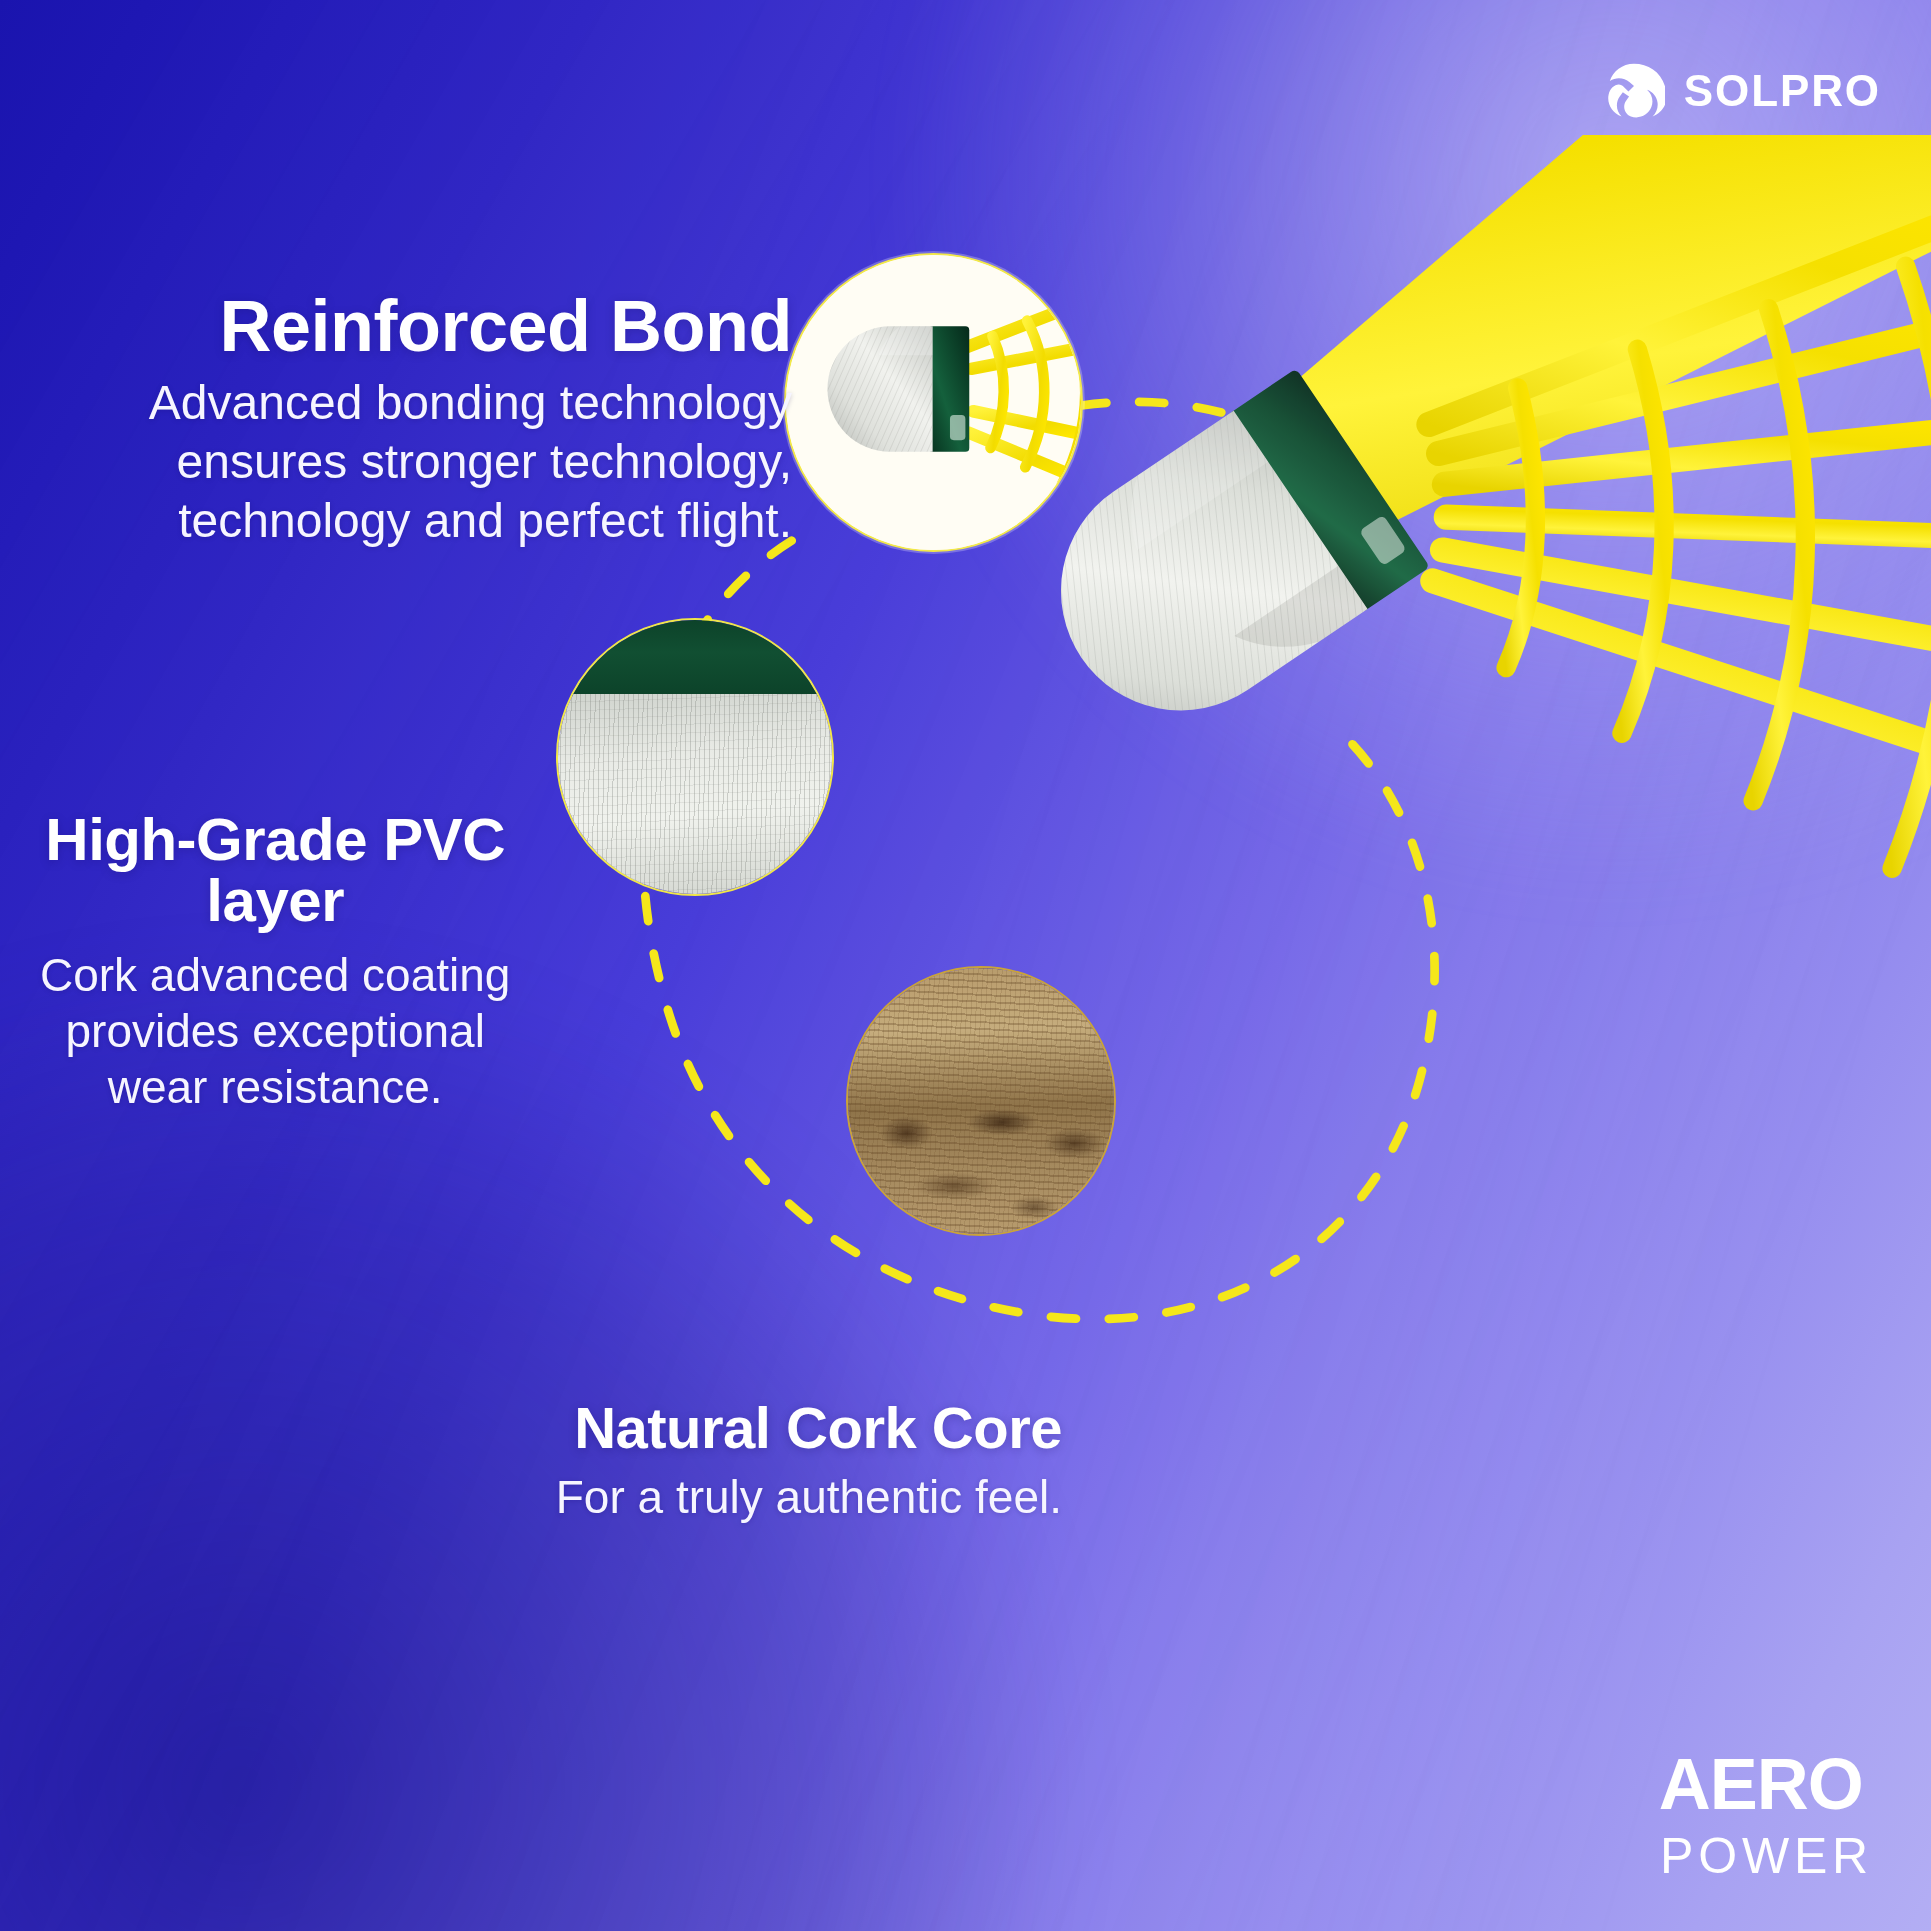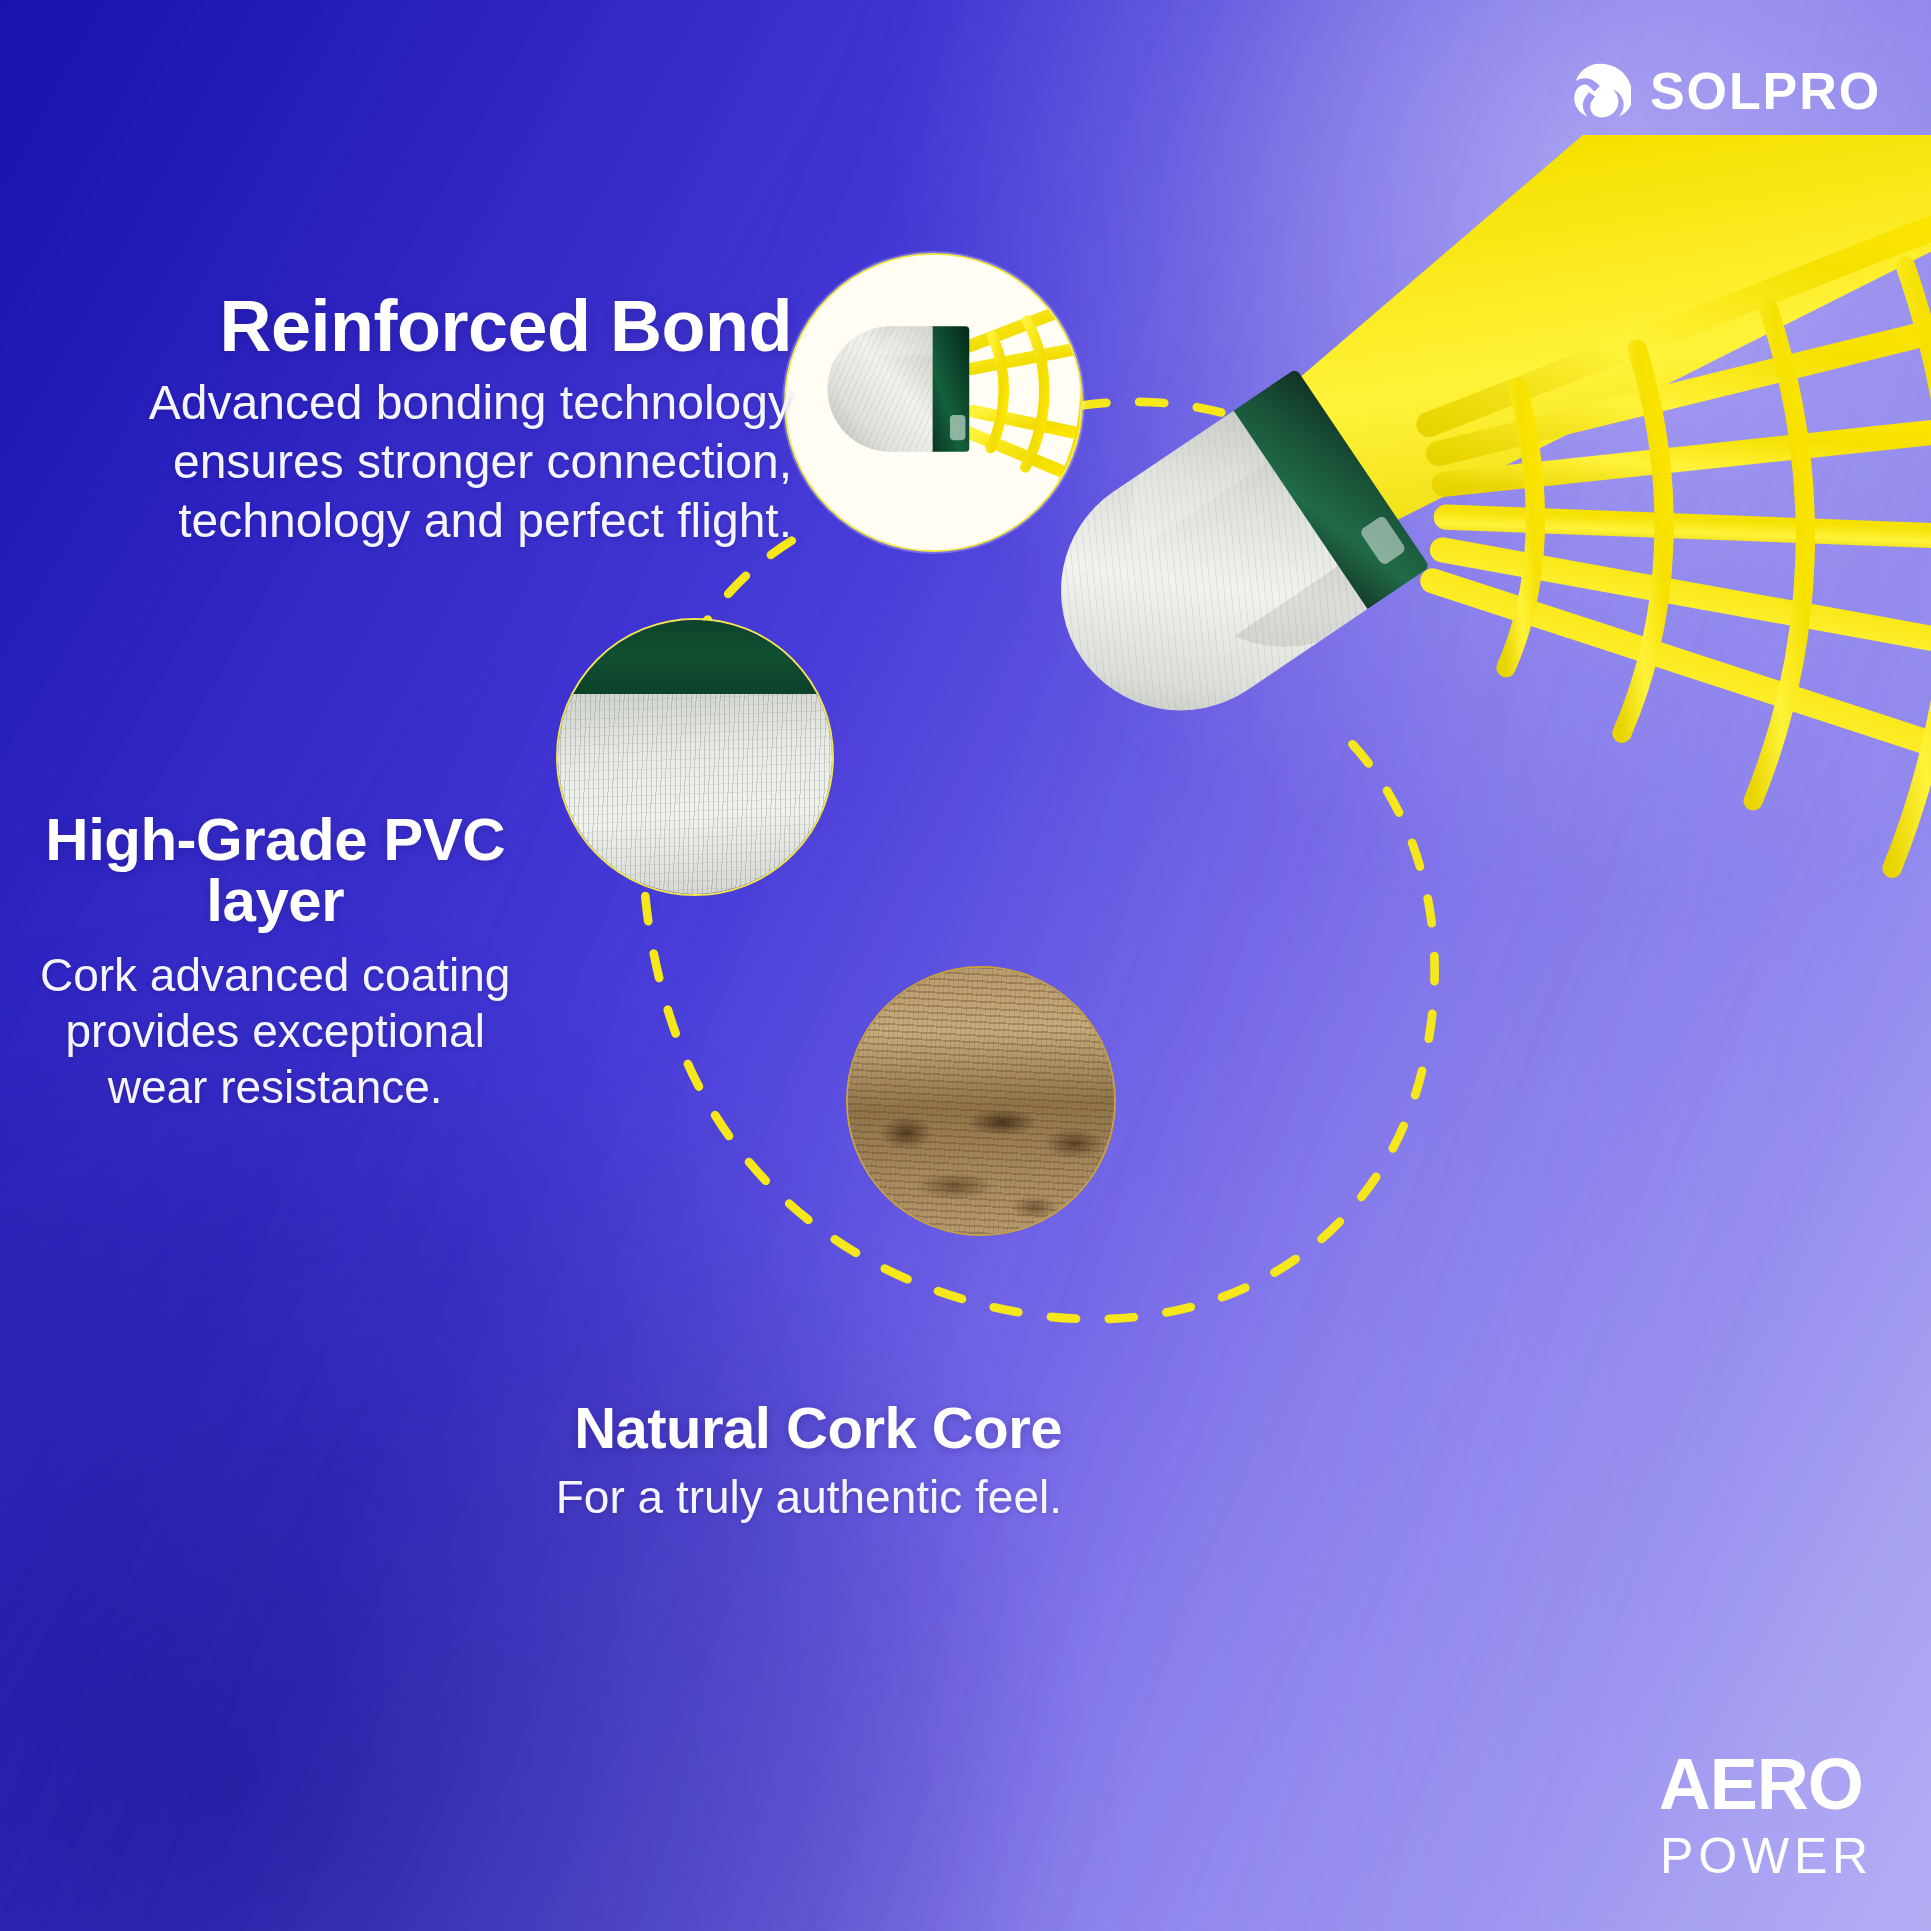--- a/index.html
+++ b/index.html
@@ -55,21 +55,21 @@
     filter:blur(39px);
   }
 
   
   #brand {
     position:absolute; top:60px; right:50px;
     display:flex; align-items:center; gap:19.3px;
   }
   #brand .mark { width:62px; height:62px; display:block; }
   #brand .wordmark {
-    color:#fff; font-size:52px; font-weight:700; letter-spacing:1.9px;
+    color:#fff; font-size:44px; font-weight:700; letter-spacing:1.9px;
     line-height:1; font-family:"Liberation Sans", sans-serif;
   }
 
   
   #ring { position:absolute; inset:0; width:1931px; height:1931px; }
 
   
   .callout { position:absolute; border-radius:50%; overflow:hidden; }
 
   #c-bond {
@@ -318,21 +318,21 @@
   </div>
 
   <div class="callout" id="c-cork">
     <div id="cork-art"></div>
   </div>
 
   <div class="block" id="b-bond">
     <h2>Reinforced Bond</h2>
     <p>
       <span class="ln">Advanced bonding technology</span>
-      <span class="ln">ensures stronger connection,</span>
+      <span class="ln">ensures stronger technology,</span>
       <span class="ln">technology and perfect flight.</span>
     </p>
   </div>
 
   <div class="block" id="b-pvc">
     <h2>
       <span class="ln">High-Grade</span>
       <span class="ln">PVC layer</span>
     </h2>
     <p>

